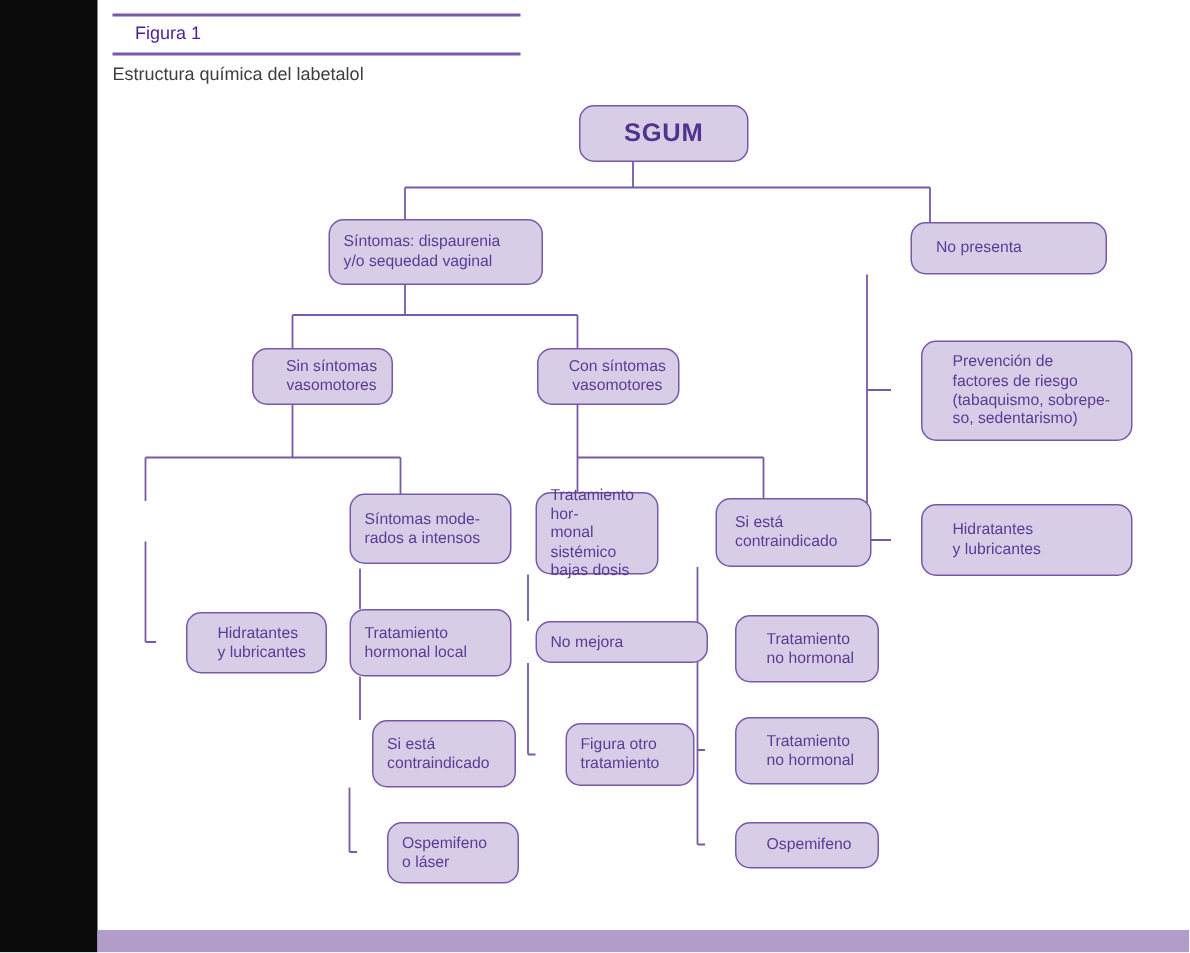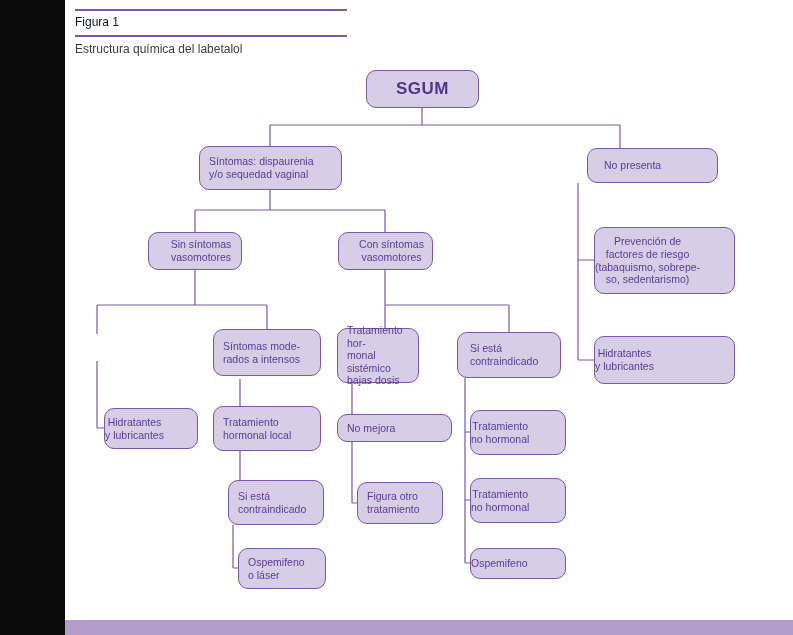--- a/index.html
+++ b/index.html
@@ -18,22 +18,22 @@
     position:absolute;left:65px;top:620px;width:728px;height:15px;
     background:#b19cca;
   }
   .rule{
     position:absolute;left:75px;width:272px;height:2px;
     background:#7a58a8;
   }
   .rule-top{top:9px;}
   .rule-mid{top:35px;}
   .figure-label{
-    position:absolute;left:75px;top:15px;
-    font-size:12px;color:#0f172a;
+    position:absolute;left:90px;top:15px;
+    font-size:12px;color:#4c1d95;
   }
   .figure-caption{
     position:absolute;left:75px;top:42px;
     font-size:12px;color:#3d3d3d;
   }
   svg.connectors{
     position:absolute;left:0;top:0;width:793px;height:635px;
   }
   .node{
     position:absolute;
@@ -42,26 +42,27 @@
     border:1px solid #7a58a8;
     border-radius:10px;
     color:#5a3b96;
     font-size:10.5px;
     line-height:1.2;
     display:flex;
     align-items:center;
     justify-content:flex-start;
     padding-left:9px;padding-right:4px;
     white-space:pre-line;
+    margin-left:20px;
   }
   .node.center{
     justify-content:center;text-align:center;
     padding-left:14px;padding-right:2px;
   }
-  .node.pad10{padding-left:0;text-align:center;}
+  .node.pad10{padding-left:20px;}
   .node.pad12{padding-left:12px;}
   .node.pad16{padding-left:16px;}
   .node.sgum{
     font-weight:700;
     font-size:17px;
     letter-spacing:0.5px;
     color:#50338c;
     justify-content:center;text-align:center;
     padding:0;
   }

